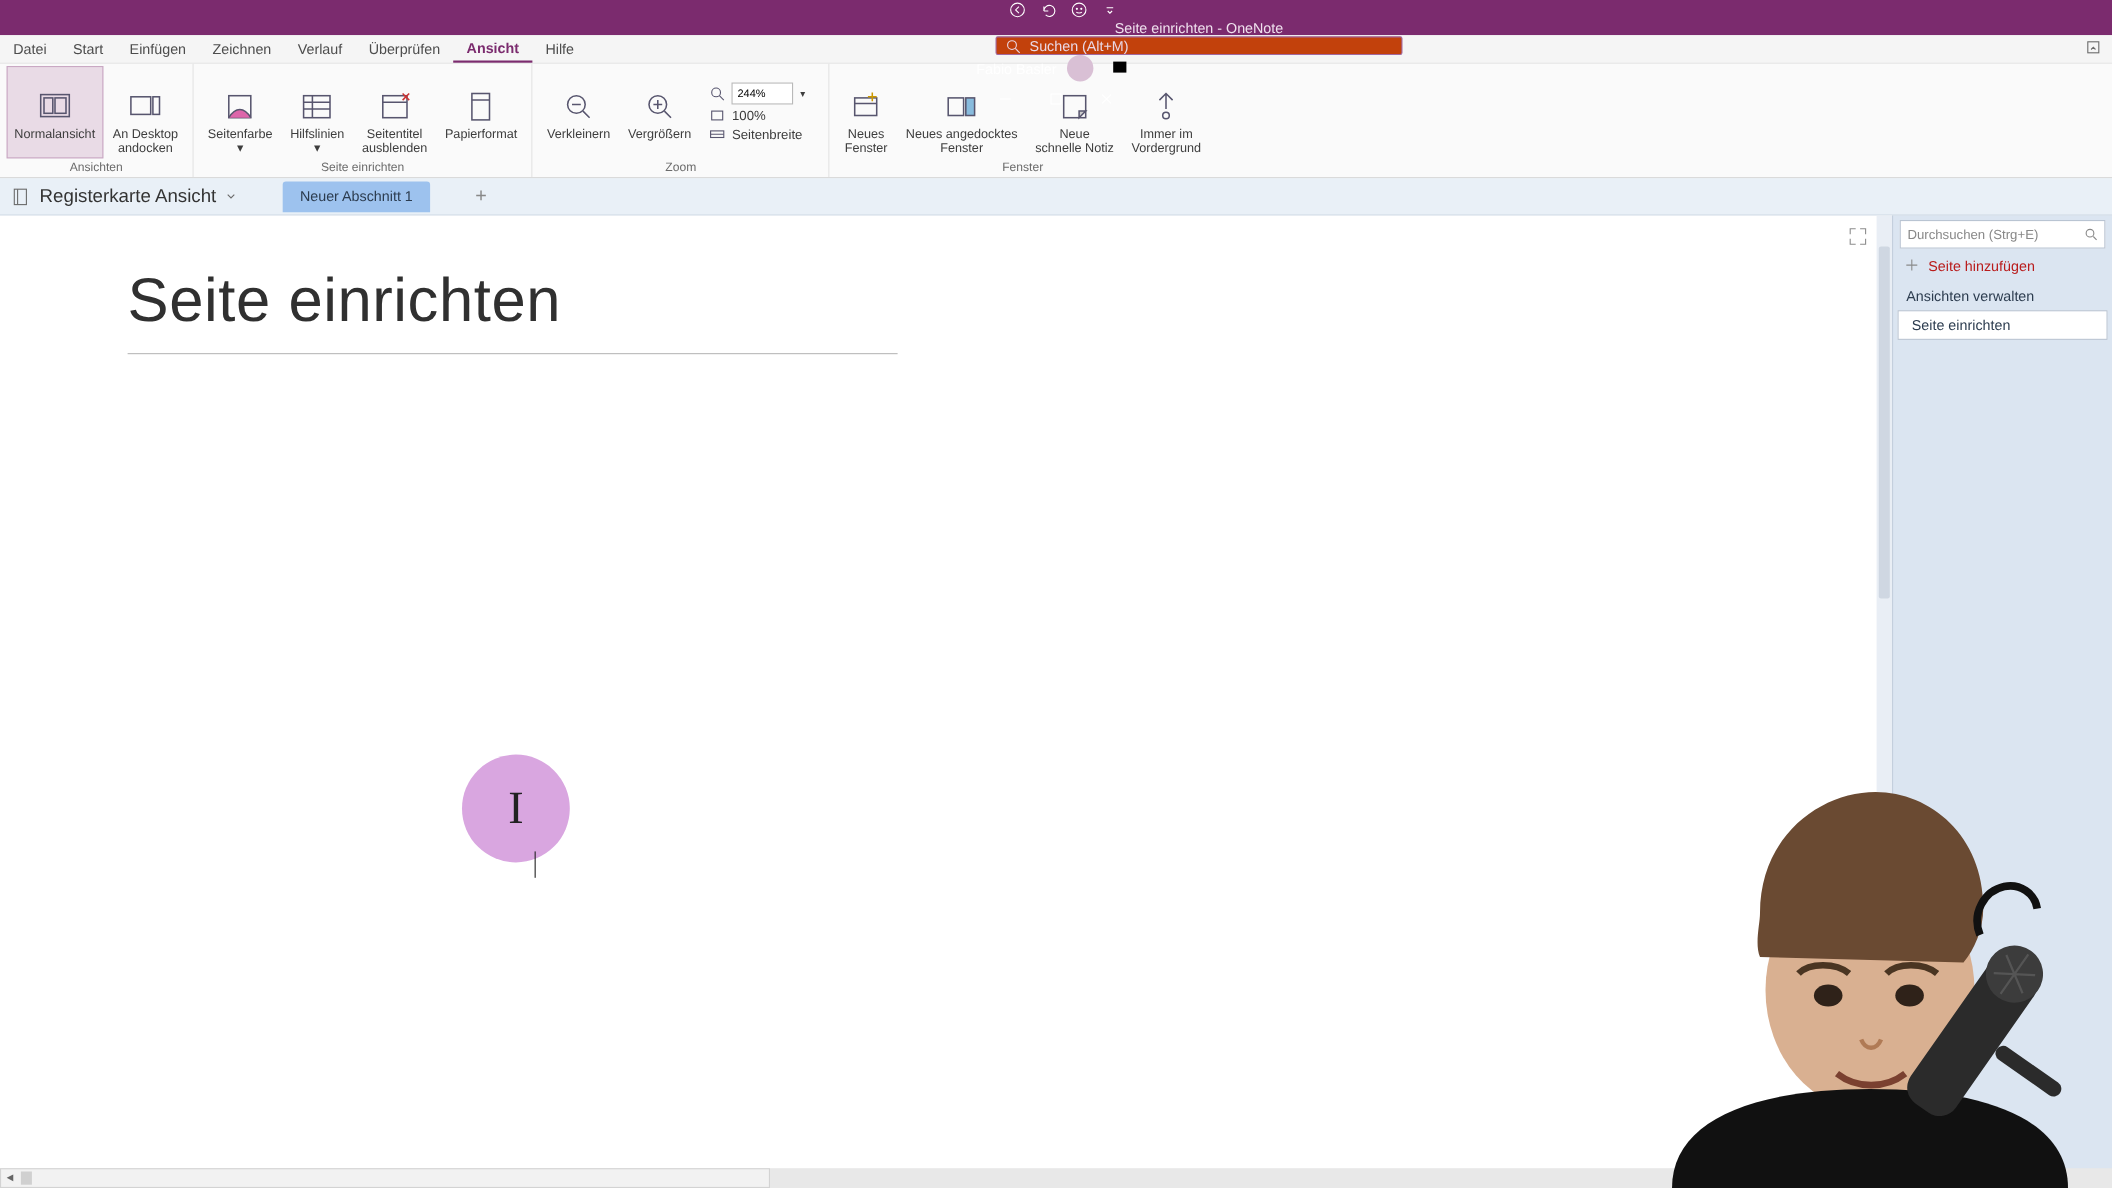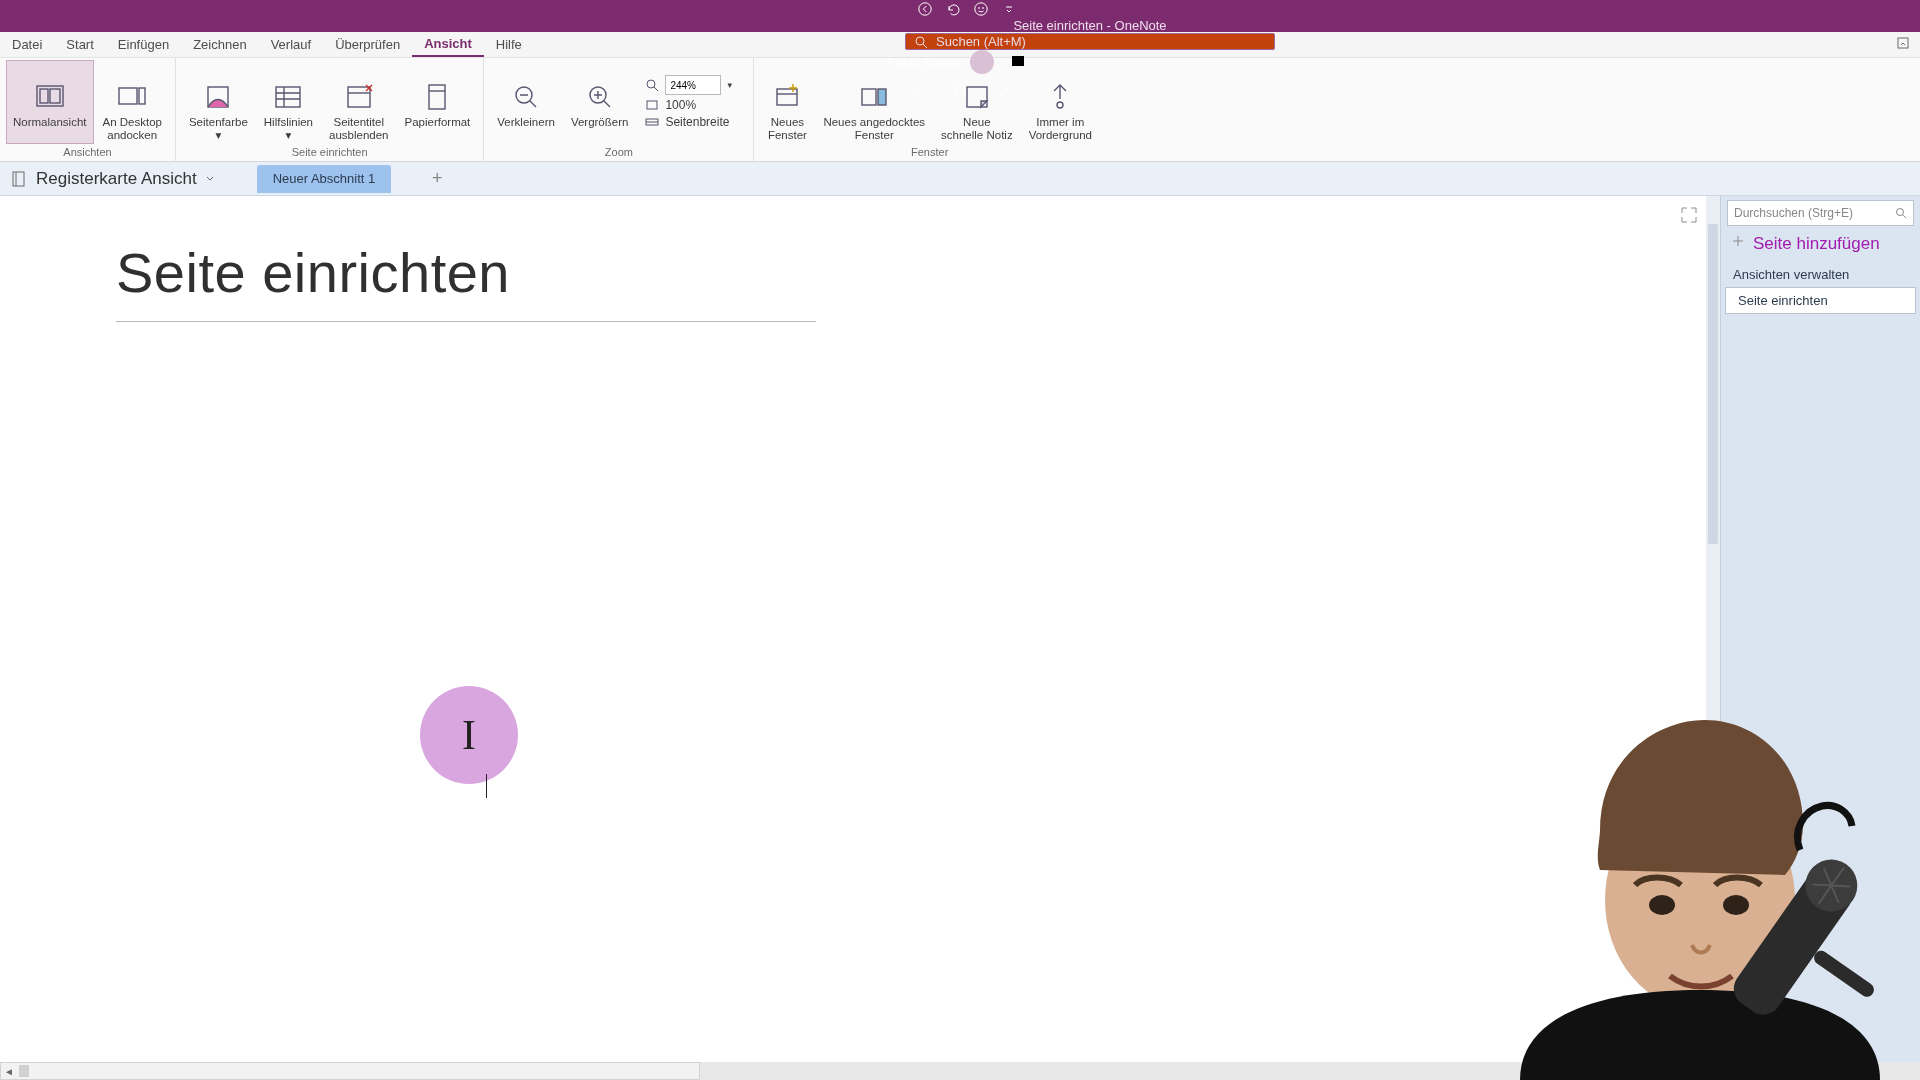--- a/index.html
+++ b/index.html
@@ -58,21 +58,21 @@
 .caret-line { position:absolute; left:486px; top:578px; width:0; height:24px; border-left:1px solid #222; }
 .page-expand { position:absolute; top:10px; right:22px; cursor:pointer; }
 .page-expand svg { stroke:#8c8c8c; fill:none; }
 .vscroll-track { position:absolute; top:0; right:0; width:14px; bottom:0; background:#e9eef5; }
 .vscroll-thumb { position:absolute; top:28px; width:10px; left:2px; height:320px; background:#cfd7e2; border-radius:2px; }
 
 
 .pagepane { width:200px; background:#dbe5f1; border-left:1px solid #c4cfdd; display:flex; flex-direction:column; }
 .pp-search { height:26px; margin:4px 6px 0 6px; background:#fff; border:1px solid #b9c4d2; display:flex; align-items:center; font-size:12px; color:#888; padding:0 6px; justify-content:space-between; }
 .pp-search svg { stroke:#888; fill:none; }
-.pp-add { display:flex; gap:8px; font-size:17px; color:#a21caf; padding:8px 10px; cursor:pointer; }
+.pp-add { display:flex; gap:8px; font-size:13px; color:#b91c1c; padding:8px 10px; cursor:pointer; }
 .pp-add svg { stroke:#8a8a8a; fill:none; }
 .pp-item { font-size:13px; color:#2c3c4f; padding:5px 12px; cursor:pointer; }
 .pp-item.active { background:#fff; border:1px solid #b9c4d2; margin:0 4px; }
 
 
 .presenter { position:absolute; right:0; bottom:0; width:520px; height:370px; pointer-events:none; }
 .presenter svg { display:block; }
 
 
 .hscroll { position:absolute; left:0; bottom:0; height:18px; width:700px; background:#f2f2f2; border:1px solid #d3d3d3; display:flex; align-items:center; }

